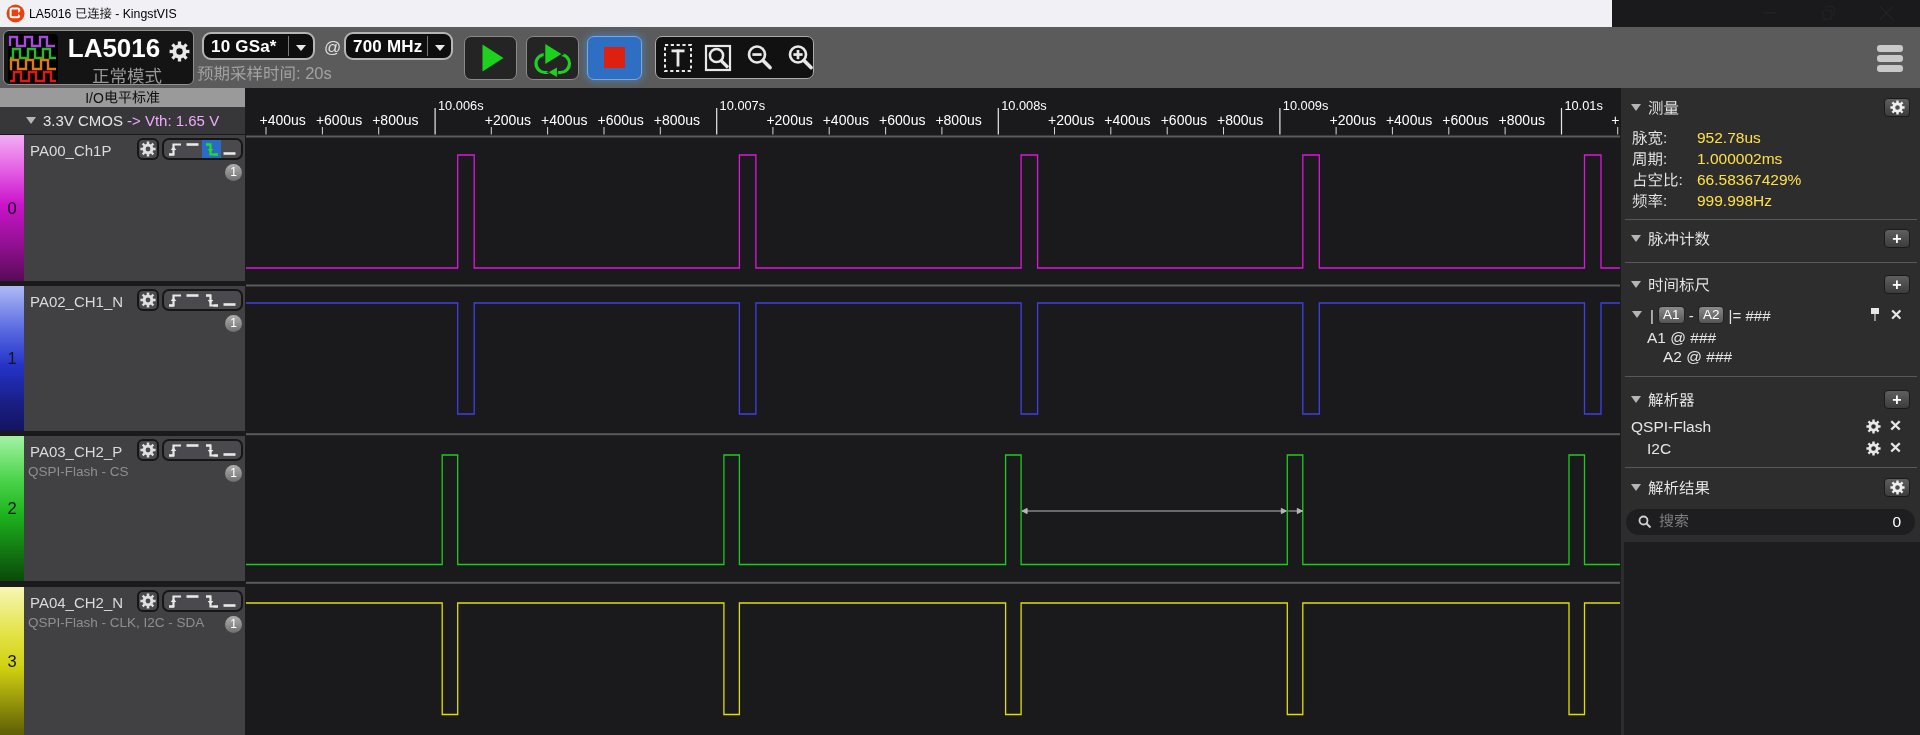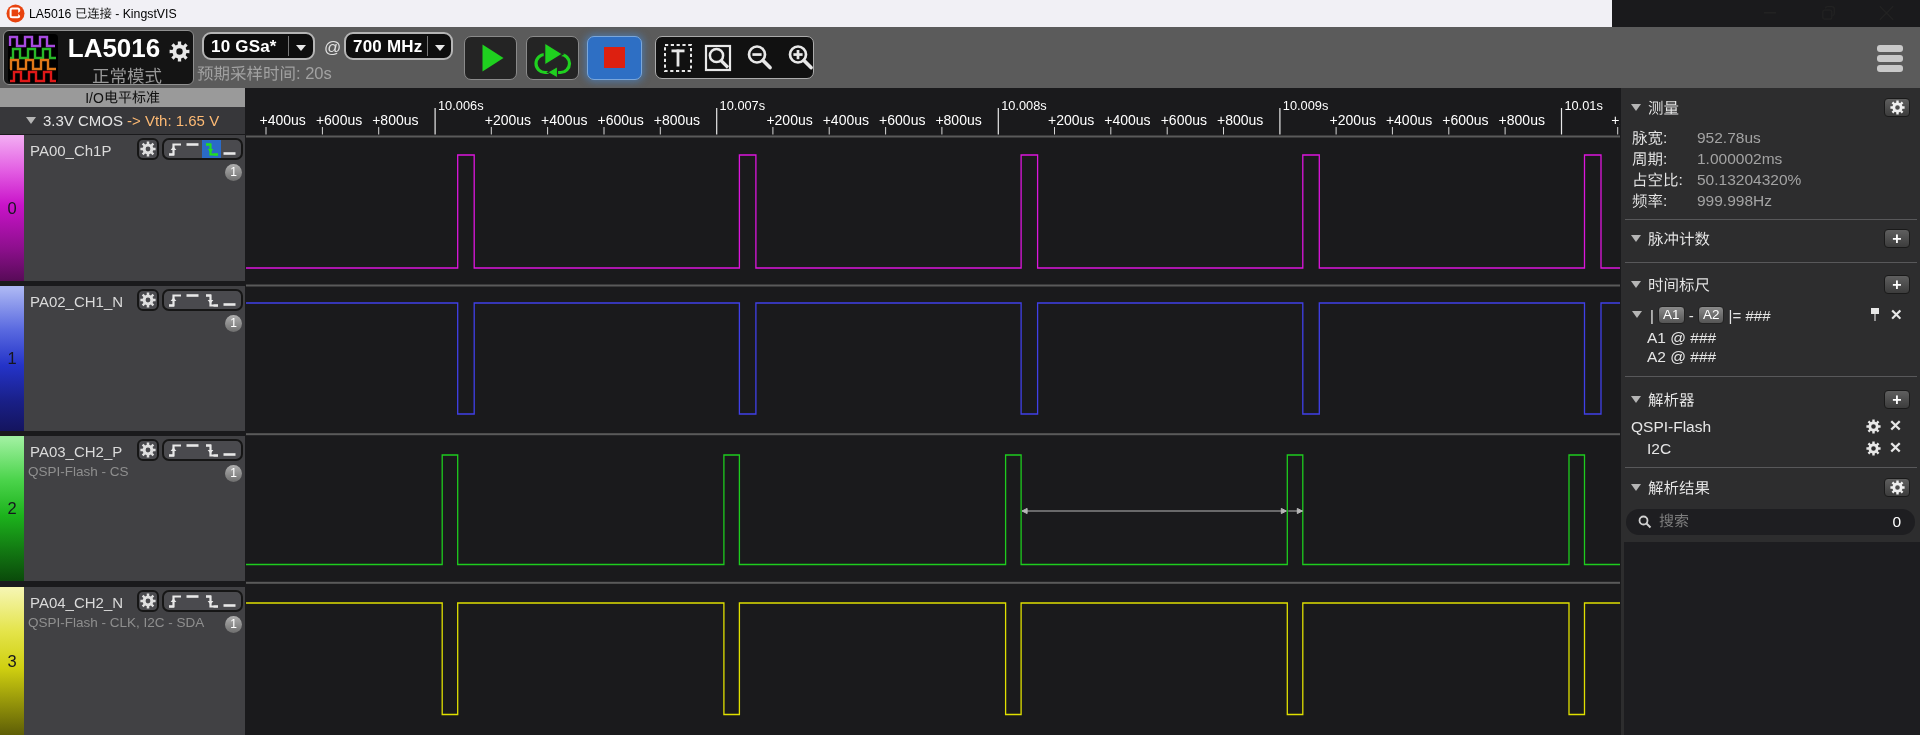--- a/index.html
+++ b/index.html
@@ -44,21 +44,21 @@
 
 #rpanel{position:absolute;left:1621px;top:88px;width:299px;height:647px;background:#2d2d2e;
   color:#e6e6e6;font-size:15.5px}
 .rsep{position:absolute;left:4px;width:292px;height:1px;background:#58585a}
 .plusbtn{position:absolute;left:263px;width:26px;height:19px;background:linear-gradient(#5f5f5f,#3c3c3c);
   border:1px solid #1a1a1a;border-radius:4px;color:#fff;text-align:center;font-size:16px;
   line-height:17px;font-weight:700}
 .gearbtn2{position:absolute;left:263px;width:26px;height:19px;background:linear-gradient(#5f5f5f,#3c3c3c);
   border:1px solid #1a1a1a;border-radius:4px}
 .mklbl{position:absolute;left:11px;color:#e6e6e6}
-.mkval{position:absolute;left:76px;color:#a3a3a3}
+.mkval{position:absolute;left:76px;color:#fde047}
 .abox{display:inline-block;background:linear-gradient(#8a8a8a,#555);border:1px solid #222;
   border-radius:4px;color:#fff;font-size:13.5px;padding:0px 4px;line-height:16px}
 </style></head><body>
 <svg width="0" height="0" style="position:absolute">
     <defs>
       <path id="g0" d="M93 778V703H747V440H222V605H146V102C146 -22 197 -52 359 -52C397 -52 695 -52 735 -52C900 -52 933 3 952 187C930 191 896 204 876 218C862 57 845 22 736 22C668 22 408 22 355 22C245 22 222 37 222 101V366H747V316H825V778Z"></path>
       <path id="g1" d="M83 792C134 735 196 658 223 609L285 651C255 699 193 775 141 829ZM248 501H45V431H176V117C133 99 82 52 30 -9L86 -82C132 -12 177 52 208 52C230 52 264 16 306 -12C378 -58 463 -69 593 -69C694 -69 879 -63 950 -58C952 -35 964 5 974 26C873 15 720 6 596 6C479 6 391 13 325 56C290 78 267 98 248 110ZM376 408C385 417 420 423 468 423H622V286H316V216H622V32H699V216H941V286H699V423H893L894 493H699V616H622V493H458C488 545 517 606 545 670H923V736H571L602 819L524 840C515 805 503 770 490 736H324V670H464C440 612 417 565 406 546C386 510 369 485 352 481C360 461 373 424 376 408Z"></path>
       <path id="g2" d="M456 635C485 595 515 539 528 504L588 532C575 566 543 619 513 659ZM160 839V638H41V568H160V347C110 332 64 318 28 309L47 235L160 272V9C160 -4 155 -8 143 -8C132 -8 96 -8 57 -7C66 -27 76 -59 78 -77C136 -78 173 -75 196 -63C220 -51 230 -31 230 10V295L329 327L319 397L230 369V568H330V638H230V839ZM568 821C584 795 601 764 614 735H383V669H926V735H693C678 766 657 803 637 832ZM769 658C751 611 714 545 684 501H348V436H952V501H758C785 540 814 591 840 637ZM765 261C745 198 715 148 671 108C615 131 558 151 504 168C523 196 544 228 564 261ZM400 136C465 116 537 91 606 62C536 23 442 -1 320 -14C333 -29 345 -57 352 -78C496 -57 604 -24 682 29C764 -8 837 -47 886 -82L935 -25C886 9 817 44 741 78C788 126 820 186 840 261H963V326H601C618 357 633 388 646 418L576 431C562 398 544 362 524 326H335V261H486C457 215 427 171 400 136Z"></path>
       <path id="g3" d="M188 510V38H52V-35H950V38H565V353H878V426H565V693H917V767H90V693H486V38H265V510Z"></path>
       <path id="g4" d="M313 491H692V393H313ZM152 253V-35H227V185H474V-80H551V185H784V44C784 32 780 29 764 27C748 27 695 27 635 29C645 9 657 -19 661 -39C739 -39 789 -39 821 -28C852 -17 860 4 860 43V253H551V336H768V548H241V336H474V253ZM168 803C198 769 231 719 247 685H86V470H158V619H847V470H921V685H544V841H468V685H259L320 714C303 746 268 795 236 831ZM763 832C743 796 706 743 678 710L740 685C769 715 807 761 841 805Z"></path>
@@ -203,21 +203,21 @@
     <svg class="zh" width="56.0" height="14.84" viewBox="0 0 56.0 14.84" style="fill:#111">
       <use href="#g13" transform="translate(0 12.32) scale(0.014 -0.014)"></use>
       <use href="#g14" transform="translate(14.0 12.32) scale(0.014 -0.014)"></use>
       <use href="#g15" transform="translate(28.0 12.32) scale(0.014 -0.014)"></use>
       <use href="#g16" transform="translate(42.0 12.32) scale(0.014 -0.014)"></use>
     </svg>
   </div>
 <div id="cmosrow">
     <div class="tri-d abs" style="left:26px;top:10px"></div>
     <span class="abs" style="left:43px;top:5px;font-size:15px;color:#e4e4e4">3.3V CMOS</span>
-    <span class="abs" style="left:127px;top:5px;font-size:15px;color:#fdba74">-&gt; Vth: 1.65 V</span>
+    <span class="abs" style="left:127px;top:5px;font-size:15px;color:#f0abfc">-&gt; Vth: 1.65 V</span>
   </div>
 <div class="chrow" style="top:135px;height:146px">
 <div class="chbar" style="background:linear-gradient(#f2a8f2 2%,#e25ce2 25%,#c913c9 48%,#8c0f8c 78%,#570b57 100%)"></div>
 <div class="chnum" style="top:64px">0</div>
 <div class="chname">PA00_Ch1P</div>
 <div class="gearbtn flex" style="justify-content:center">
       <svg width="16" height="16" viewBox="0 0 16 16">
         <path d="M15.6 6.7 L15.6 9.3 L13.3 9.2 L12.6 10.9 L14.2 12.5 L12.5 14.2 L10.9 12.6 L9.2 13.3 L9.3 15.6 L6.7 15.6 L6.8 13.3 L5.1 12.6 L3.5 14.2 L1.8 12.5 L3.4 10.9 L2.7 9.2 L0.4 9.3 L0.4 6.7 L2.7 6.8 L3.4 5.1 L1.8 3.5 L3.5 1.8 L5.1 3.4 L6.8 2.7 L6.7 0.4 L9.3 0.4 L9.2 2.7 L10.9 3.4 L12.5 1.8 L14.2 3.5 L12.6 5.1 L13.3 6.8Z M10.4 8.0 A2.4 2.4 0 1 0 5.6 8.0 A2.4 2.4 0 1 0 10.4 8.0 Z" fill="#e0e0e0" fill-rule="evenodd"></path>
       </svg>
     </div>
@@ -432,21 +432,21 @@
     </div>
     <div class="mkval" style="top:62px">1.000002ms</div>
     <div class="mklbl flex" style="top:83px">
       <svg class="zh" width="46.5" height="16.43" viewBox="0 0 46.5 16.43" style="fill:#e6e6e6">
         <use href="#g22" transform="translate(0 13.64) scale(0.0155 -0.0155)"></use>
         <use href="#g23" transform="translate(15.5 13.64) scale(0.0155 -0.0155)"></use>
         <use href="#g24" transform="translate(31.0 13.64) scale(0.0155 -0.0155)"></use>
       </svg>
       <span>:</span>
     </div>
-    <div class="mkval" style="top:83px">50.13204320%</div>
+    <div class="mkval" style="top:83px">66.58367429%</div>
     <div class="mklbl flex" style="top:104px">
       <svg class="zh" width="31.0" height="16.43" viewBox="0 0 31.0 16.43" style="fill:#e6e6e6">
         <use href="#g25" transform="translate(0 13.64) scale(0.0155 -0.0155)"></use>
         <use href="#g26" transform="translate(15.5 13.64) scale(0.0155 -0.0155)"></use>
       </svg>
       <span>:</span>
     </div>
     <div class="mkval" style="top:104px">999.998Hz</div>
     <div class="rsep" style="top:131px"></div>
     <div class="tri-d abs" style="left:10px;top:147px"></div>
@@ -471,21 +471,21 @@
     </div>
     <div class="plusbtn" style="top:187px">+</div>
     <div class="tri-d abs" style="left:11px;top:223px"></div>
     <div class="abs flex" style="left:29px;top:218px;font-size:15px">|&nbsp;<span class="abox">A1</span>&nbsp;-&nbsp;<span class="abox">A2</span>&nbsp;|= ###</div>
     <svg class="abs" style="left:248px;top:219px" width="12" height="15" viewBox="0 0 12 15">
 <path d="M2 1 H10 V7 H2 Z" fill="#e8e8e8"></path>
       <rect x="5.2" y="7" width="1.6" height="7" fill="#aaa"></rect>
     </svg>
     <div class="abs" style="left:269px;top:218px;font-size:15px;font-weight:700;color:#e8e8e8">✕</div>
     <div class="abs" style="left:26px;top:241px">A1 @ ###</div>
-    <div class="abs" style="left:26px;top:260px">A2 @ ###</div>
+    <div class="abs" style="left:42px;top:260px">A2 @ ###</div>
     <div class="rsep" style="top:288px"></div>
     <div class="tri-d abs" style="left:10px;top:308px"></div>
     <div class="abs flex" style="left:27px;top:304px">
       <svg class="zh" width="46.5" height="16.43" viewBox="0 0 46.5 16.43" style="fill:#e8e8e8">
         <use href="#g31" transform="translate(0 13.64) scale(0.0155 -0.0155)"></use>
         <use href="#g32" transform="translate(15.5 13.64) scale(0.0155 -0.0155)"></use>
         <use href="#g33" transform="translate(31.0 13.64) scale(0.0155 -0.0155)"></use>
       </svg>
     </div>
     <div class="plusbtn" style="top:302px">+</div>

